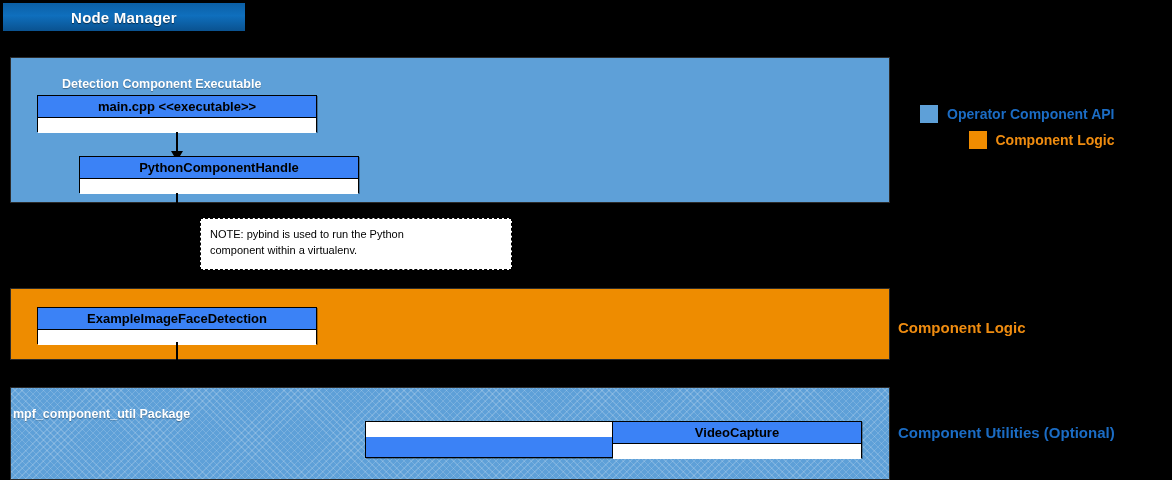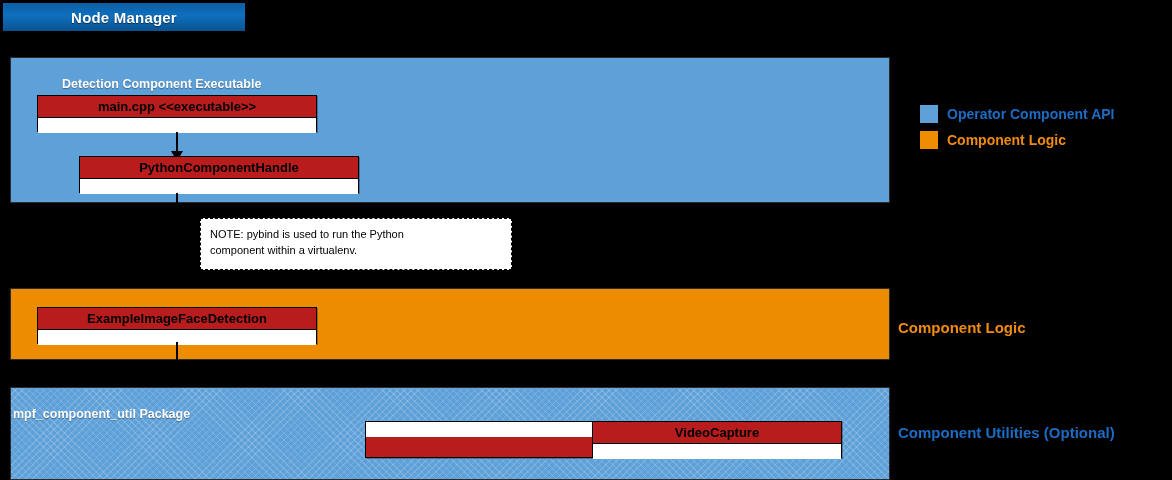--- a/index.html
+++ b/index.html
@@ -64,21 +64,21 @@
     font-size: 12.5px;
     font-weight: bold;
     white-space: nowrap;
     text-shadow: 0 1px 1px rgba(0,0,0,0.35);
   }
 
   
   .uml-class {
     position: absolute;
     box-sizing: border-box;
-    background: #b91c1c;
+    background: #3b82f6;
     border: 1px solid #000000;
     box-shadow: 1px 1px 0 rgba(0,0,0,0.30);
   }
   .uml-name {
     height: 21px;
     line-height: 21px;
     text-align: center;
     font-size: 13px;
     font-weight: bold;
     color: #000000;
@@ -125,20 +125,21 @@
   .legend {
     position: absolute;
     left: 920px;
     top: 102px;
   }
   .legend-row {
     display: flex;
     align-items: center;
     height: 24px;
     margin-bottom: 2px;
+    justify-content: flex-end;
   }
   .legend-swatch {
     width: 18px;
     height: 18px;
     margin-right: 9px;
     flex: 0 0 auto;
   }
   .legend-swatch-blue { background: #5ea0d8; }
   .legend-swatch-orange { background: #f08c00; }
   .legend-label {
@@ -210,21 +211,21 @@
   <div class="arrow-down" style="left:486px; top:402px;"></div>
 
   <div class="panel panel-hatch" style="left:10px; top:387px; width:880px; height:93px;">
   </div>
   <div class="panel-title" style="left:13px; top:407px;">mpf_component_util Package</div>
 
   <div class="uml-class" style="left:365px; top:421px; width:250px; height:37px;">
     <div class="uml-body"></div>
   </div>
 
-  <div class="uml-class" style="left:592px; top:421px; width:250px; height:37px;">
+  <div class="uml-class" style="left:612px; top:421px; width:250px; height:37px;">
     <div class="uml-name">VideoCapture</div>
     <div class="uml-body"></div>
   </div>
 
   <div class="legend">
     <div class="legend-row">
       <div class="legend-swatch legend-swatch-blue"></div>
       <div class="legend-label legend-label-blue">Operator Component API</div>
     </div>
     <div class="legend-row">

